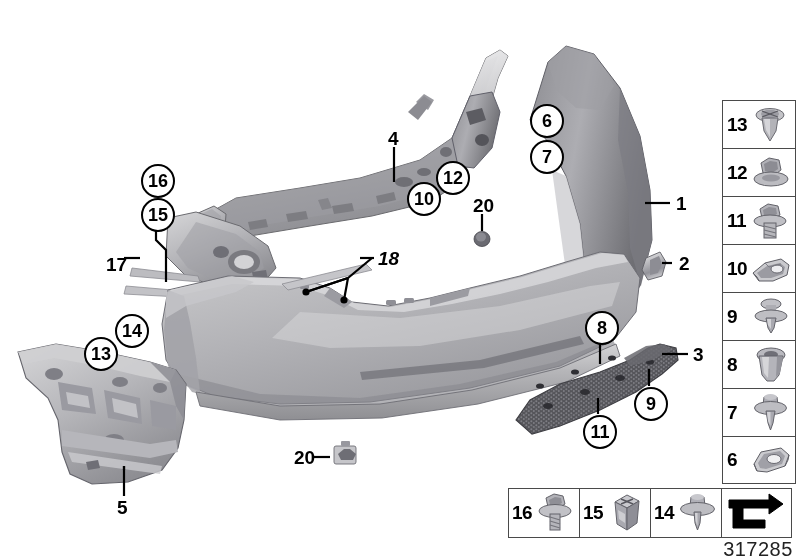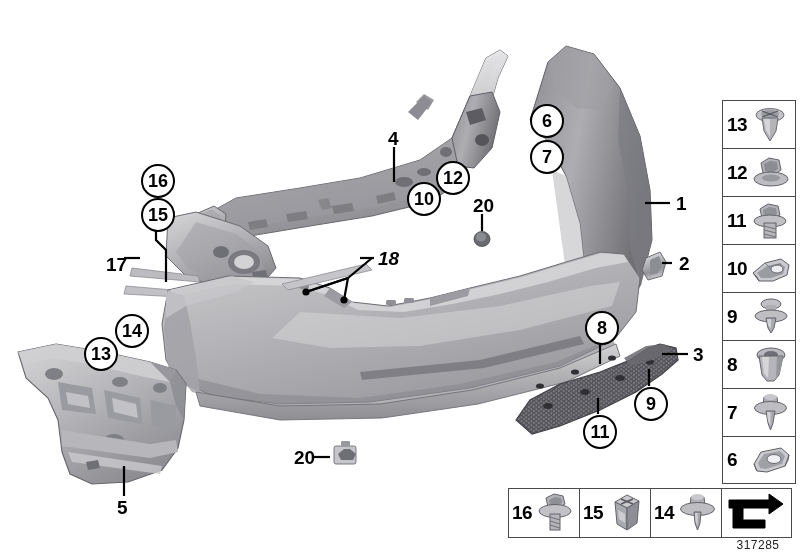--- a/index.html
+++ b/index.html
@@ -27,21 +27,21 @@
   
   #bottomrow{position:absolute;left:508px;top:488px;height:50px;display:flex;}
   .bcell{position:relative;width:71px;height:50px;border:1.6px solid #4a4a4a;
          border-right:none;background:#fff;box-sizing:border-box;}
   .bcell:last-child{border-right:1.6px solid #4a4a4a;}
   .bcell .num{position:absolute;left:3px;top:50%;transform:translateY(-50%);
               font-size:19px;font-weight:bold;letter-spacing:-.5px;}
   .bcell .art{position:absolute;right:1px;top:50%;transform:translateY(-50%);
               width:46px;height:46px;}
   #drawingno{position:absolute;left:718px;top:538px;width:80px;text-align:center;
-             font-size:12px;letter-spacing:.5px;color:#222;}
+             font-size:20px;letter-spacing:.5px;color:#222;}
 </style>
 </head>
 <body>
 
 <div id="stage">
 
   <svg width="800" height="560" viewBox="0 0 800 560" style="position:absolute;left:0;top:0;">
     <defs>
       <linearGradient id="gBumperTop" x1="0" y1="0" x2="0" y2="1">
         <stop offset="0" stop-color="#d3d3d5"></stop>

